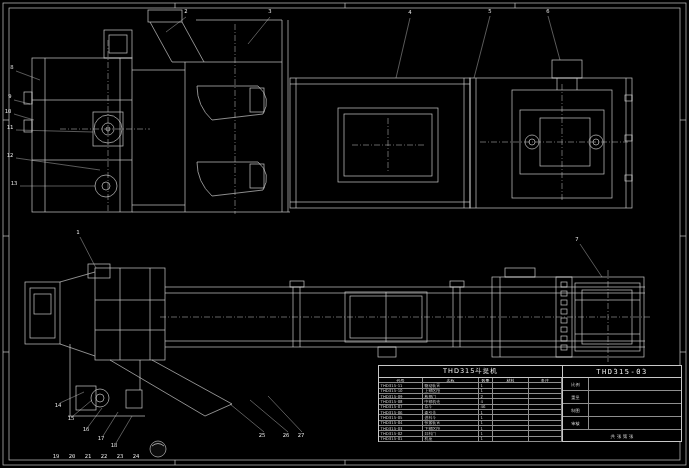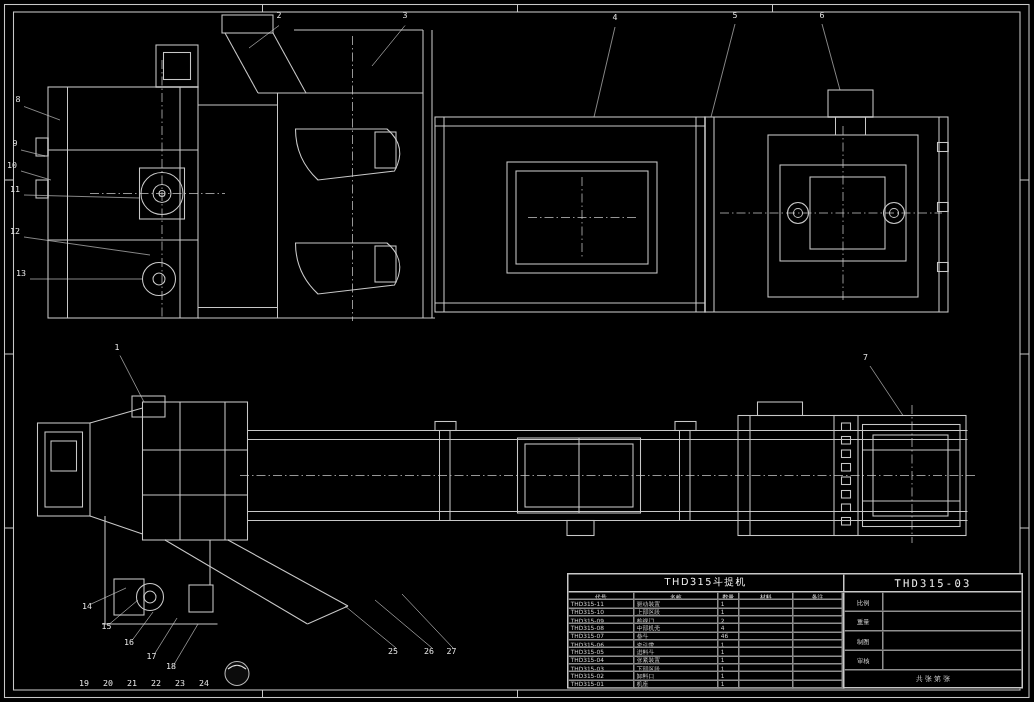--- a/index.html
+++ b/index.html
@@ -8,21 +8,21 @@
     font-family:"DejaVu Sans", sans-serif;color:#d8d8d8;
   }
   #cad-svg{position:absolute;left:0;top:0;}
   .layer{position:absolute;left:0;top:0;width:689px;height:468px;pointer-events:none;}
   .callout{
     position:absolute;color:#e2e2e2;font-size:5.5px;line-height:1;
     transform:translate(-50%,-50%);font-family:"DejaVu Sans Mono", monospace;
   }
   
   #table-block{
-    position:absolute;left:378px;top:382px;width:304px;height:77px;
+    position:absolute;left:378px;top:365px;width:304px;height:77px;
     box-sizing:border-box;border:1px solid #c8c8c8;background:#000;
   }
   .tb-header{display:flex;height:12px;border-bottom:1px solid #c8c8c8;box-sizing:border-box;}
   .tb-header .t1{
     flex:1.55;display:flex;align-items:center;justify-content:center;
     border-right:1px solid #c8c8c8;font-size:6.5px;color:#f0f0f0;letter-spacing:1px;
   }
   .tb-header .t2{
     flex:1;display:flex;align-items:center;justify-content:center;
     font-size:7px;color:#f0f0f0;letter-spacing:1.5px;font-family:"DejaVu Sans Mono",monospace;

